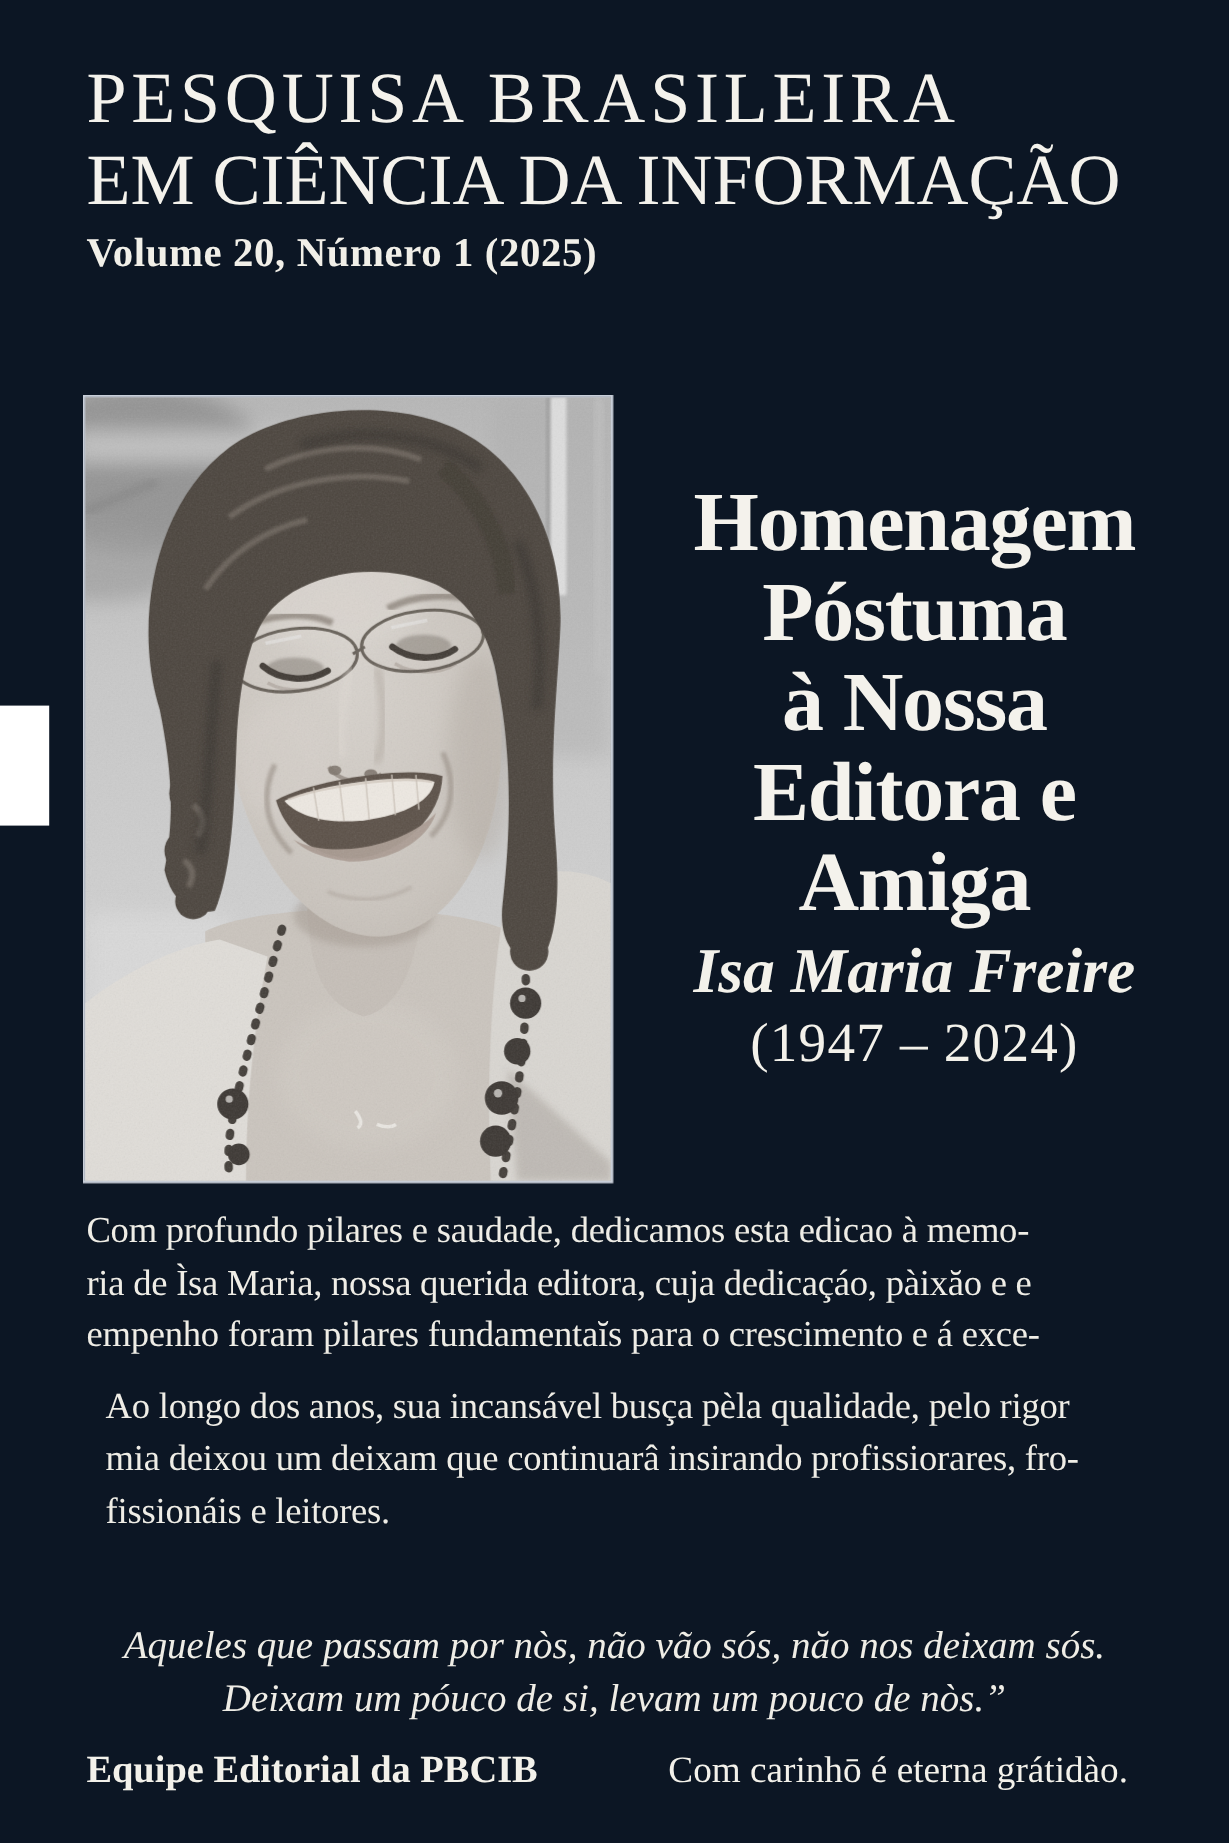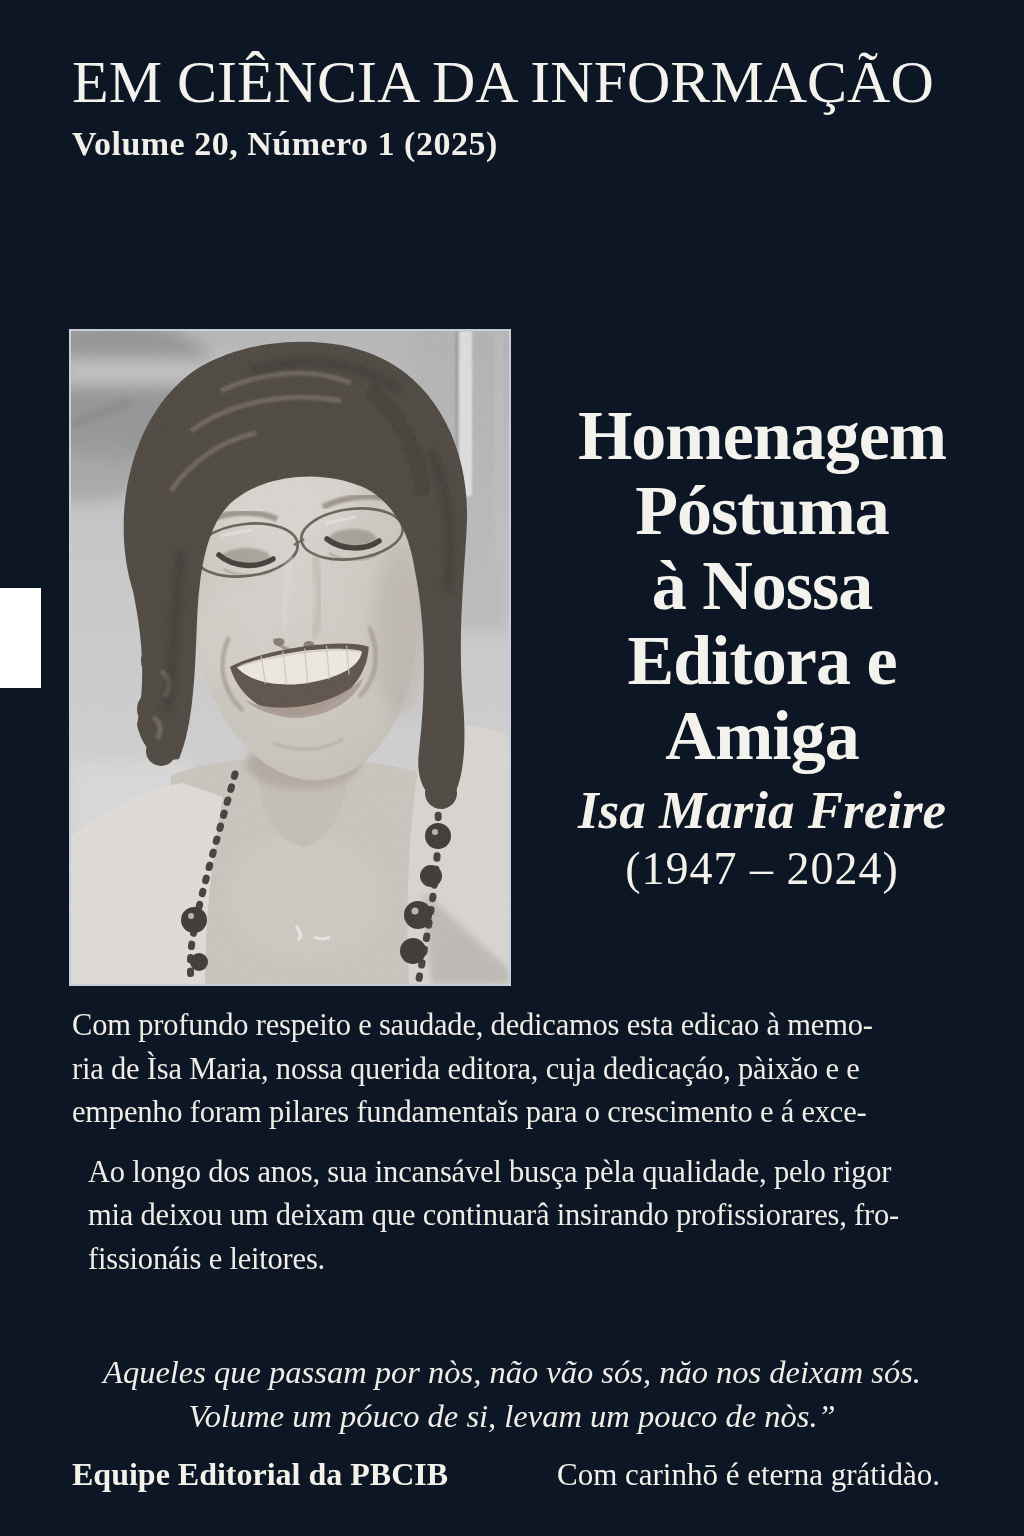--- a/index.html
+++ b/index.html
@@ -37,20 +37,21 @@
 
   .footer { position: absolute; left: 72px; top: 1456px; width: 868px; display: flex; justify-content: space-between; align-items: baseline; }
   .footer-left { font-size: 32px; font-weight: 700; }
   .footer-right { font-size: 31px; }
 </style>
 </head>
 <body>
 
 <header class="masthead">
   <h1 style="margin:0; font-weight:400; font-size:0;">
+    <div class="title-line l1">PESQUISA BRASILEIRA</div>
     <div class="title-line l2">EM CIÊNCIA DA INFORMAÇÃO</div>
   </h1>
   <div class="issue">Volume 20, Número 1 (2025)</div>
 </header>
 
 <div class="spine-tab"></div>
 
 <figure class="photo" role="img" aria-label="Retrato em preto e branco de mulher sorrindo, de óculos e colar de contas">
   <svg width="438" height="653" viewBox="0 0 438 653">
     <defs>
@@ -198,32 +199,32 @@
   <div class="tribute-line">Póstuma</div>
   <div class="tribute-line">à Nossa</div>
   <div class="tribute-line">Editora e</div>
   <div class="tribute-line">Amiga</div>
   <div class="tribute-name">Isa Maria Freire</div>
   <div class="tribute-years">(1947 – 2024)</div>
 </section>
 
 <section class="dedication">
   <p style="margin:0;">
-    <span class="body-line" style="display:block;">Com profundo respeito e saudade, dedicamos esta edicao à memo-</span>
+    <span class="body-line" style="display:block;">Com profundo pilares e saudade, dedicamos esta edicao à memo-</span>
     <span class="body-line" style="display:block;">ria de Ìsa Maria, nossa querida editora, cuja dedicaçáo, pàixăo e e</span>
     <span class="body-line" style="display:block;">empenho foram pilares fundamentaĭs para o crescimento e á exce-</span>
   </p>
   <p style="margin:16px;">
     <span class="body-line" style="display:block;">Ao longo dos anos, sua incansável busça pèla qualidade, pelo rigor</span>
     <span class="body-line" style="display:block;">mia deixou um deixam que continuarâ insirando profissiorares, fro-</span>
     <span class="body-line" style="display:block;">fissionáis e leitores.</span>
   </p>
 </section>
 
 <blockquote class="quote" style="margin:0;">
   <div class="quote-line">Aqueles que passam por nòs, não vão sós, năo nos deixam sós.</div>
-  <div class="quote-line">Volume um póuco de si, levam um pouco de nòs.”</div>
+  <div class="quote-line">Deixam um póuco de si, levam um pouco de nòs.”</div>
 </blockquote>
 
 <footer class="footer">
   <div class="footer-left">Equipe Editorial da PBCIB</div>
   <div class="footer-right">Com carinhō é eterna grátidào.</div>
 </footer>
 
 </body></html>

